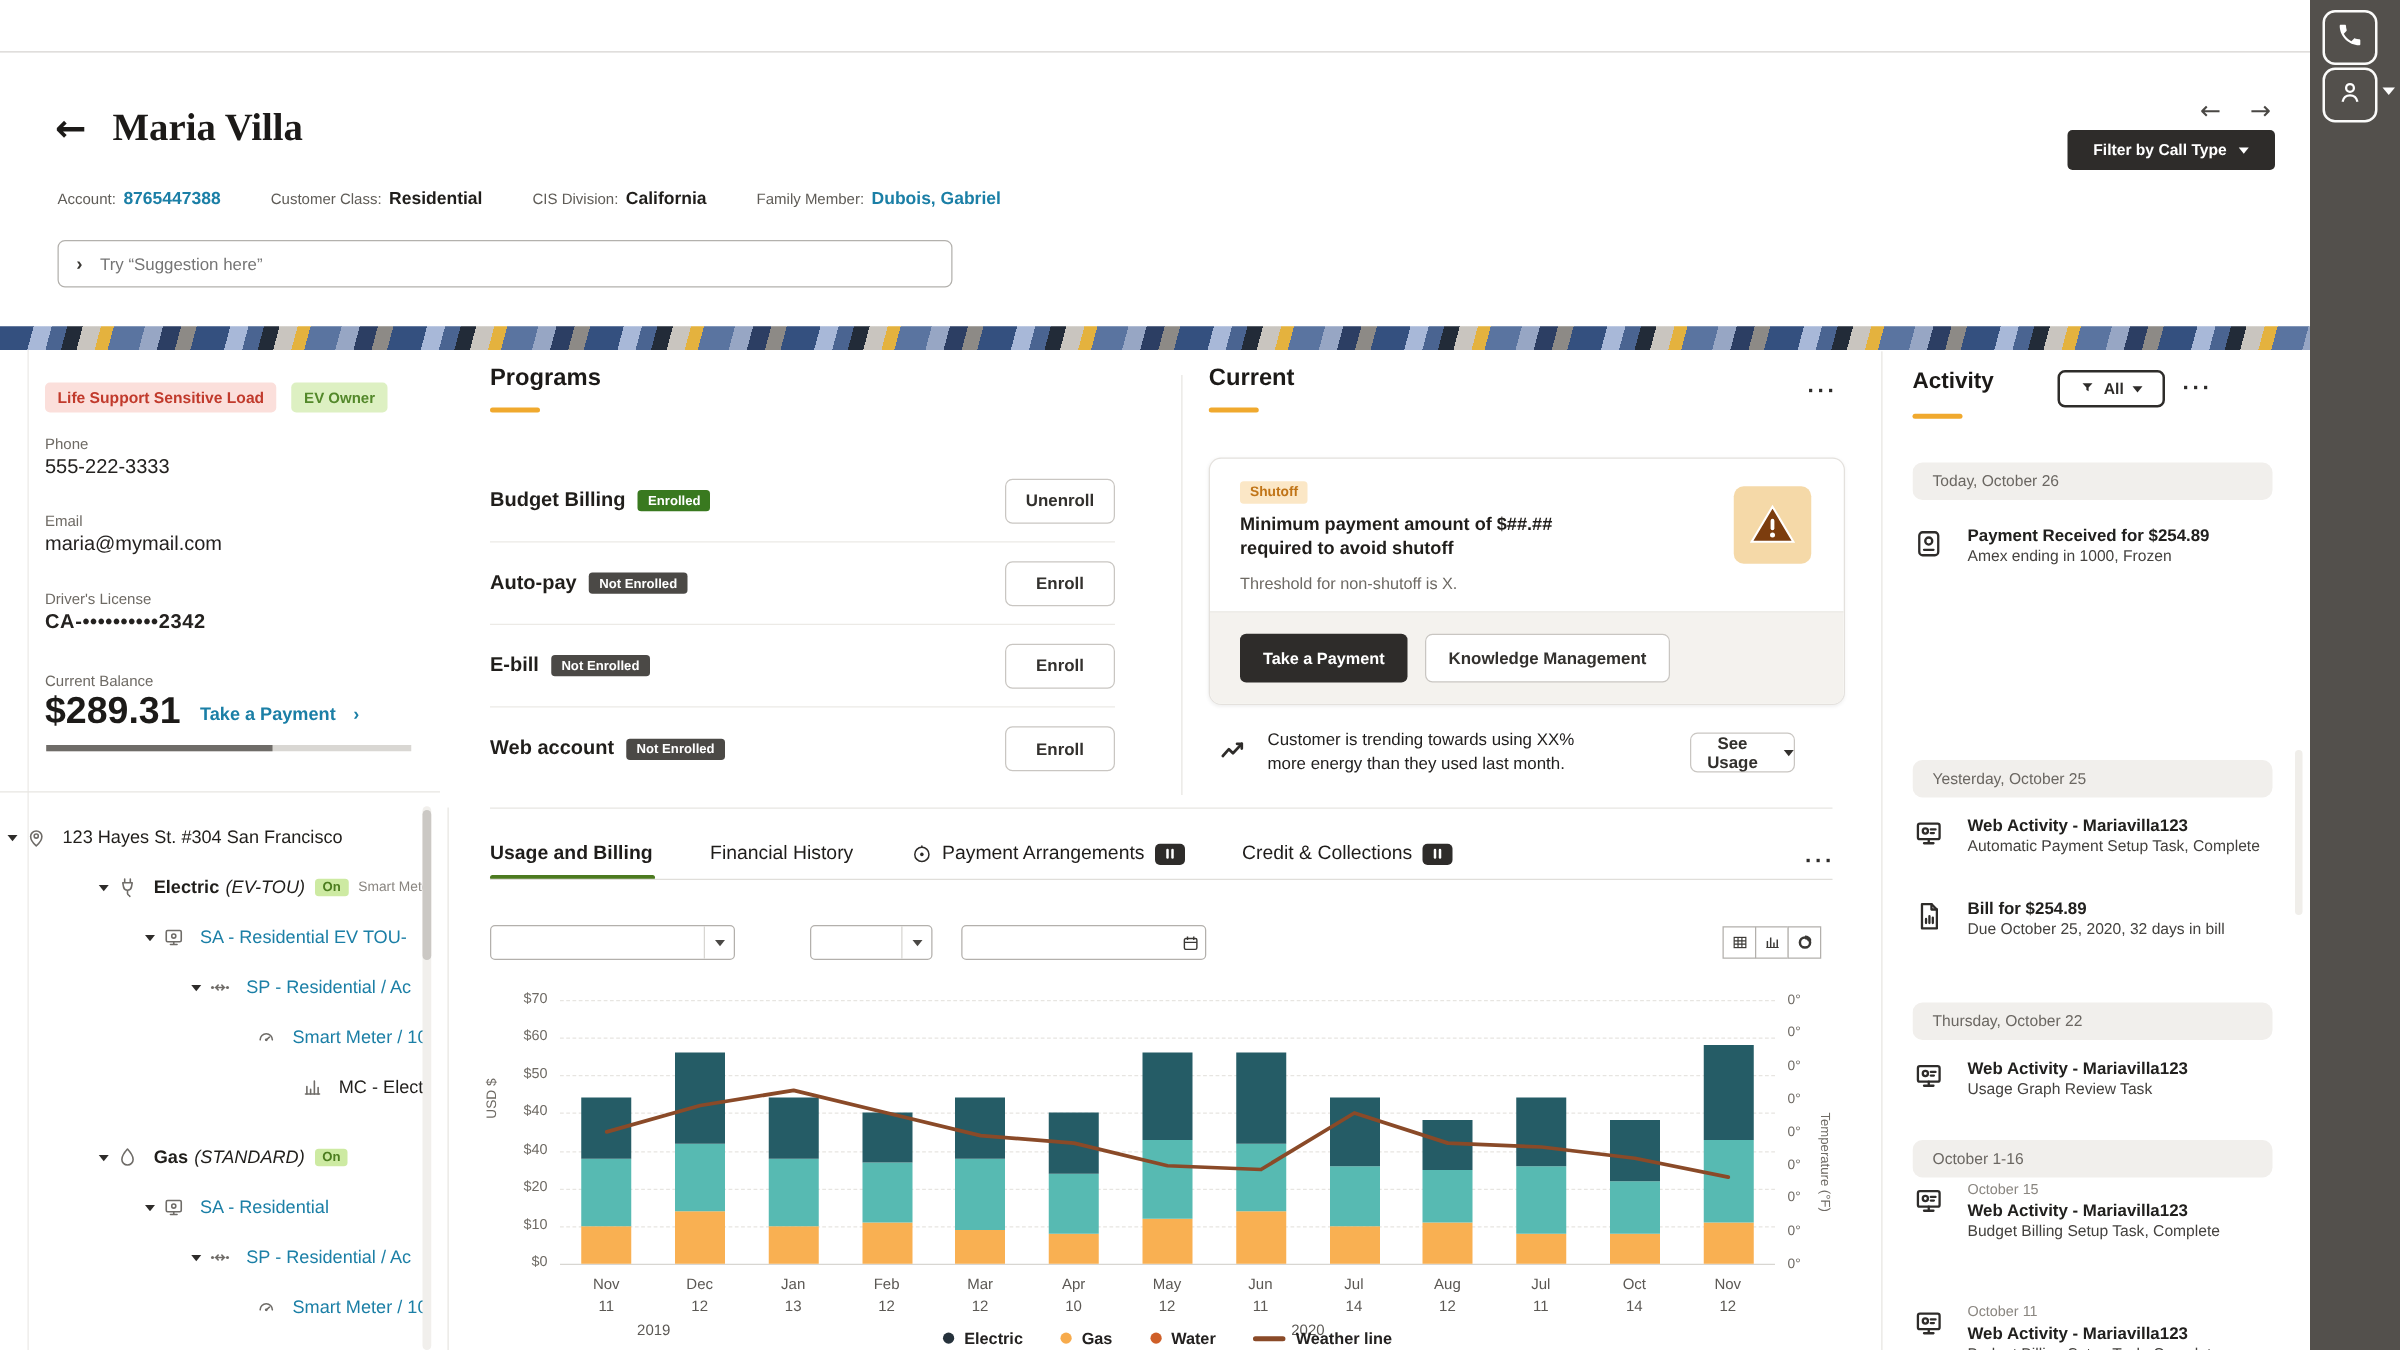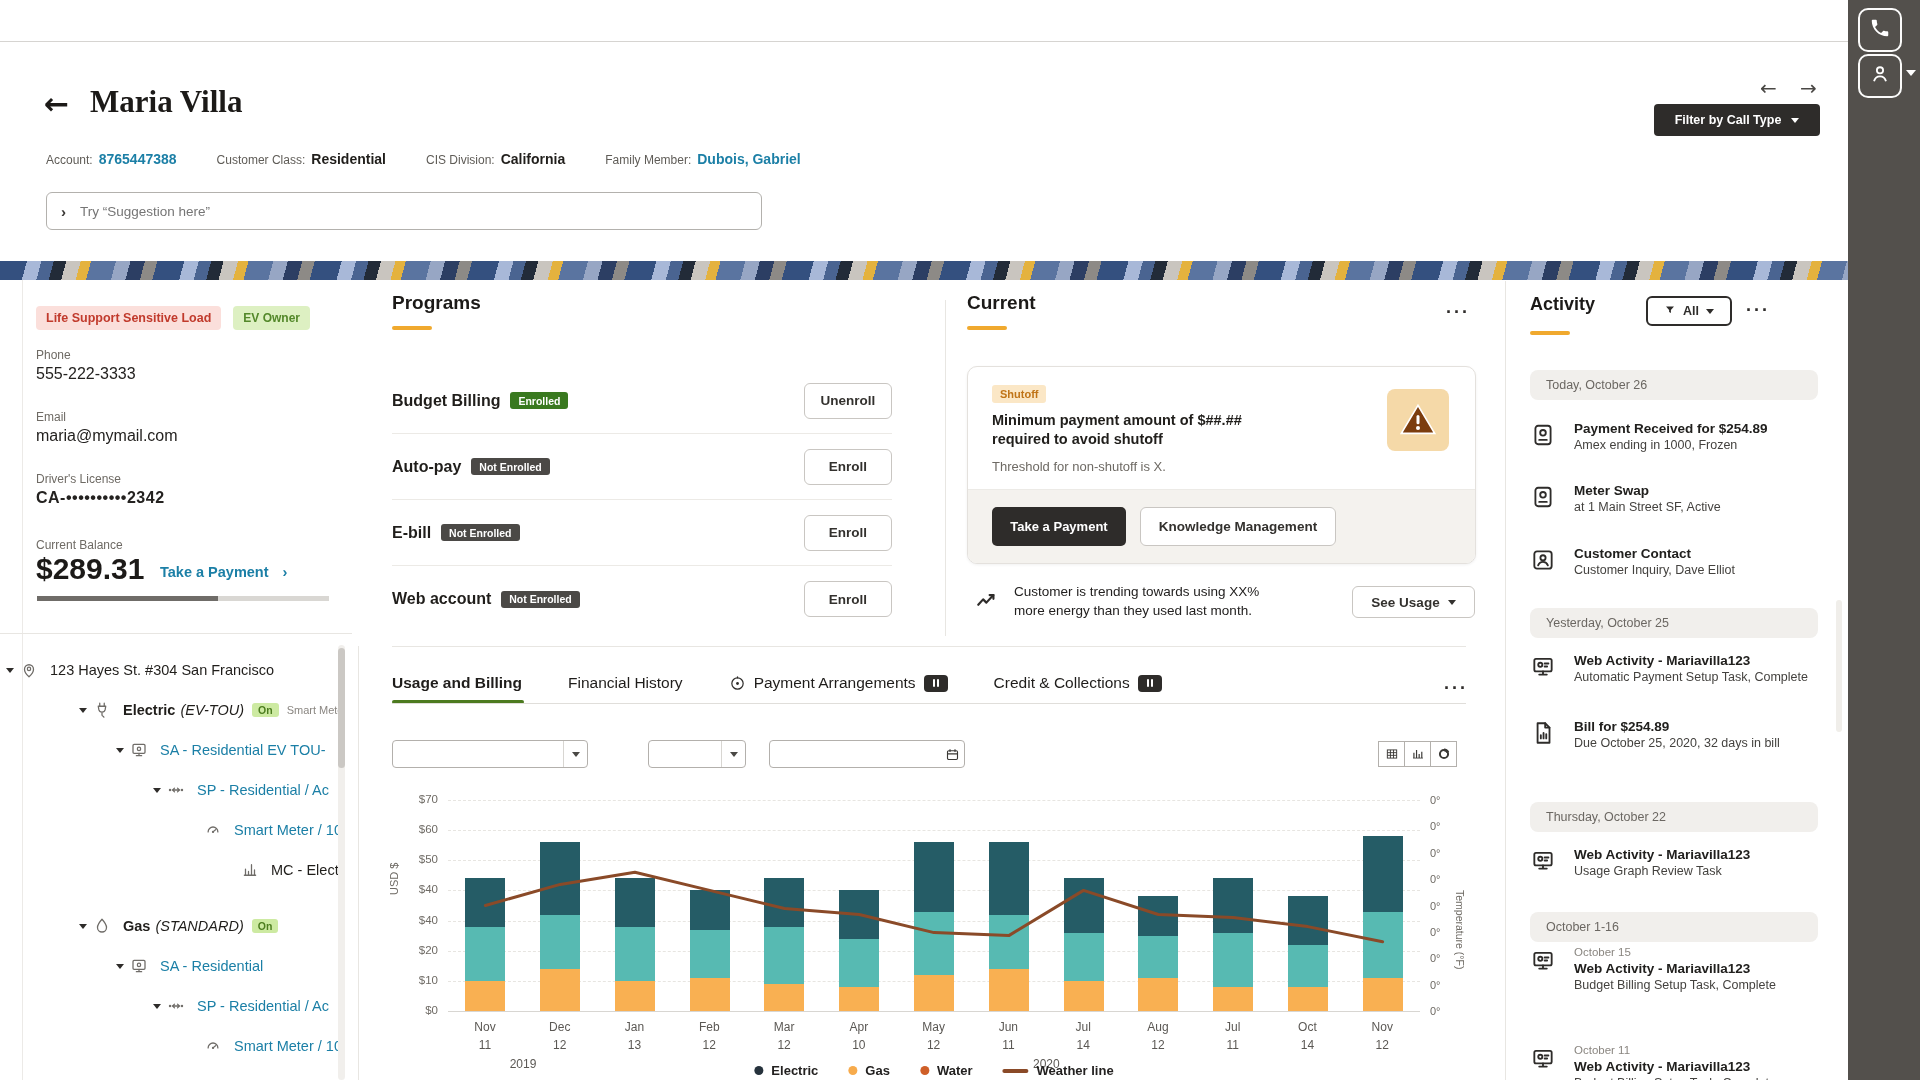--- a/index.html
+++ b/index.html
@@ -97,21 +97,21 @@
   .insight-heading { position:absolute; left:24px; top:44px; width:310px; font-size:14.5px; font-weight:bold; line-height:19px; }
   .insight-sub { position:absolute; left:24px; top:92px; font-size:13px; color:#6e6a64; }
   .warn-box { position:absolute; right:26px; top:22px; width:62px; height:62px; background:#f5d9a8; border-radius:8px;
               display:flex; align-items:center; justify-content:center; }
   .insight-strip { position:absolute; left:0; top:122px; width:100%; height:76px; background:#f4f2ee; border-top:1px solid #eceae6; }
   .btn-dark { position:absolute; left:24px; top:140px; width:134px; height:39px; background:#2e2c2a; color:#fff; border:none;
               border-radius:5px; font-size:13px; font-weight:bold; cursor:pointer; font-family:inherit; }
   .btn-km { position:absolute; left:172px; top:140px; width:196px; height:39px; }
   .trend-icon { position:absolute; left:975px; top:588px; color:#2e2c2a; }
   .trend-text { position:absolute; left:1014px; top:582px; font-size:13.5px; line-height:19px; color:#232120; }
-  .see-usage { position:absolute; left:1352px; top:586px; width:123px; height:32px; display:flex; align-items:center;
+  .see-usage { position:absolute; left:1352px; top:586px; width:84px; height:32px; display:flex; align-items:center;
                justify-content:center; gap:8px; }
 
   
   #tabs-row { position:absolute; left:392px; top:674px; display:flex; align-items:center; gap:46px; }
   .tab { display:flex; align-items:center; gap:8px; font-size:15.5px; color:#1f1d1b; cursor:pointer; white-space:nowrap; }
   .tab.active { font-weight:bold; }
   .tab-underline { position:absolute; left:392px; top:700px; width:132px; height:4px; background:#4c7a1f; border-radius:2px; }
   .tab-badge { width:24px; height:17px; background:#2e2c2a; border-radius:4px; display:inline-flex; align-items:center;
                justify-content:center; gap:2px; }
   .tab-badge i { width:2px; height:8px; background:#fff; border-radius:1px; }
@@ -666,42 +666,20 @@
         <span class="act-ic"><svg width="26" height="26" viewBox="0 0 24 24" fill="none" stroke="currentColor" stroke-width="1.7" stroke-linecap="round" stroke-linejoin="round">
             <rect x="5" y="3.5" width="14" height="17" rx="2.5"></rect>
             <circle cx="12" cy="10" r="2.6"></circle>
             <path d="M8.5 16.5h7"></path>
           </svg></span>
         <div>
           <div class="act-title">Payment Received for $254.89</div>
           <div class="act-sub">Amex ending in 1000, Frozen</div>
         </div>
       </div>
-      <div class="act-item" style="top:122px">
-        <span class="act-ic"><svg width="26" height="26" viewBox="0 0 24 24" fill="none" stroke="currentColor" stroke-width="1.7" stroke-linecap="round" stroke-linejoin="round">
-            <rect x="5" y="3.5" width="14" height="17" rx="2.5"></rect>
-            <circle cx="12" cy="10" r="2.6"></circle>
-            <path d="M8.5 16.5h7"></path>
-          </svg></span>
-        <div>
-          <div class="act-title">Meter Swap</div>
-          <div class="act-sub">at 1 Main Street SF, Active</div>
-        </div>
-      </div>
-      <div class="act-item" style="top:185px">
-        <span class="act-ic"><svg width="26" height="26" viewBox="0 0 24 24" fill="none" stroke="currentColor" stroke-width="1.7" stroke-linecap="round" stroke-linejoin="round">
-            <rect x="4" y="4" width="16" height="16" rx="2.5"></rect>
-            <circle cx="12" cy="10" r="2.4"></circle>
-            <path d="M7.5 17c.8-2 2.5-3.2 4.5-3.2s3.7 1.2 4.5 3.2"></path>
-          </svg></span>
-        <div>
-          <div class="act-title">Customer Contact</div>
-          <div class="act-sub">Customer Inquiry, Dave Elliot</div>
-        </div>
-      </div>
       <div class="act-pill" style="top:248px">Yesterday, October 25</div>
       <div class="act-item" style="top:292px">
         <span class="act-ic"><svg width="26" height="26" viewBox="0 0 24 24" fill="none" stroke="currentColor" stroke-width="1.7" stroke-linecap="round" stroke-linejoin="round">
             <rect x="4" y="4.5" width="16" height="11.5" rx="1.5"></rect>
             <circle cx="9.5" cy="10" r="1.9"></circle>
             <path d="M13.5 8.8h3.5M13.5 11.5h2.3"></path>
             <path d="M12 16v3M8.5 19h7"></path>
           </svg></span>
         <div>
           <div class="act-title">Web Activity - Mariavilla123</div>

